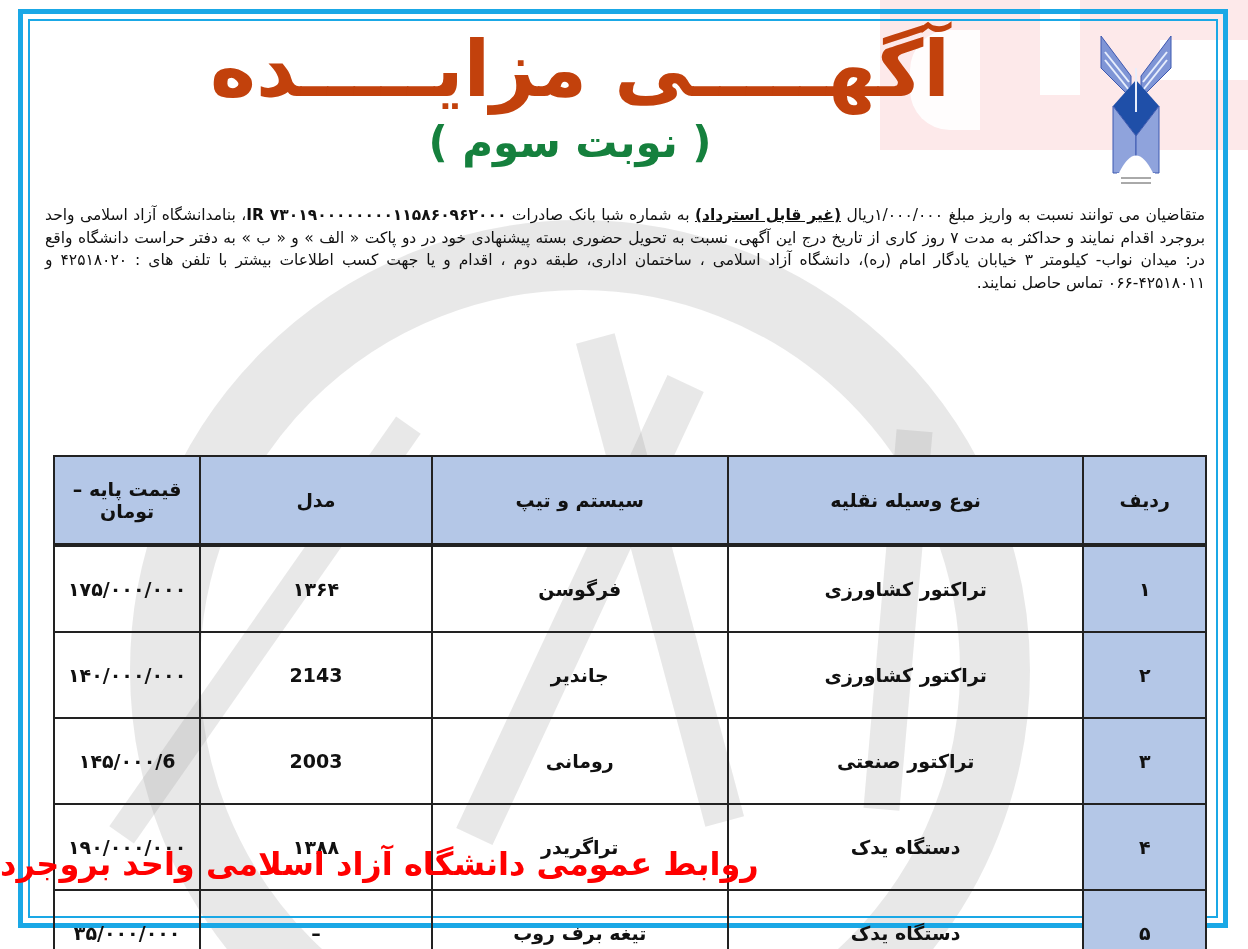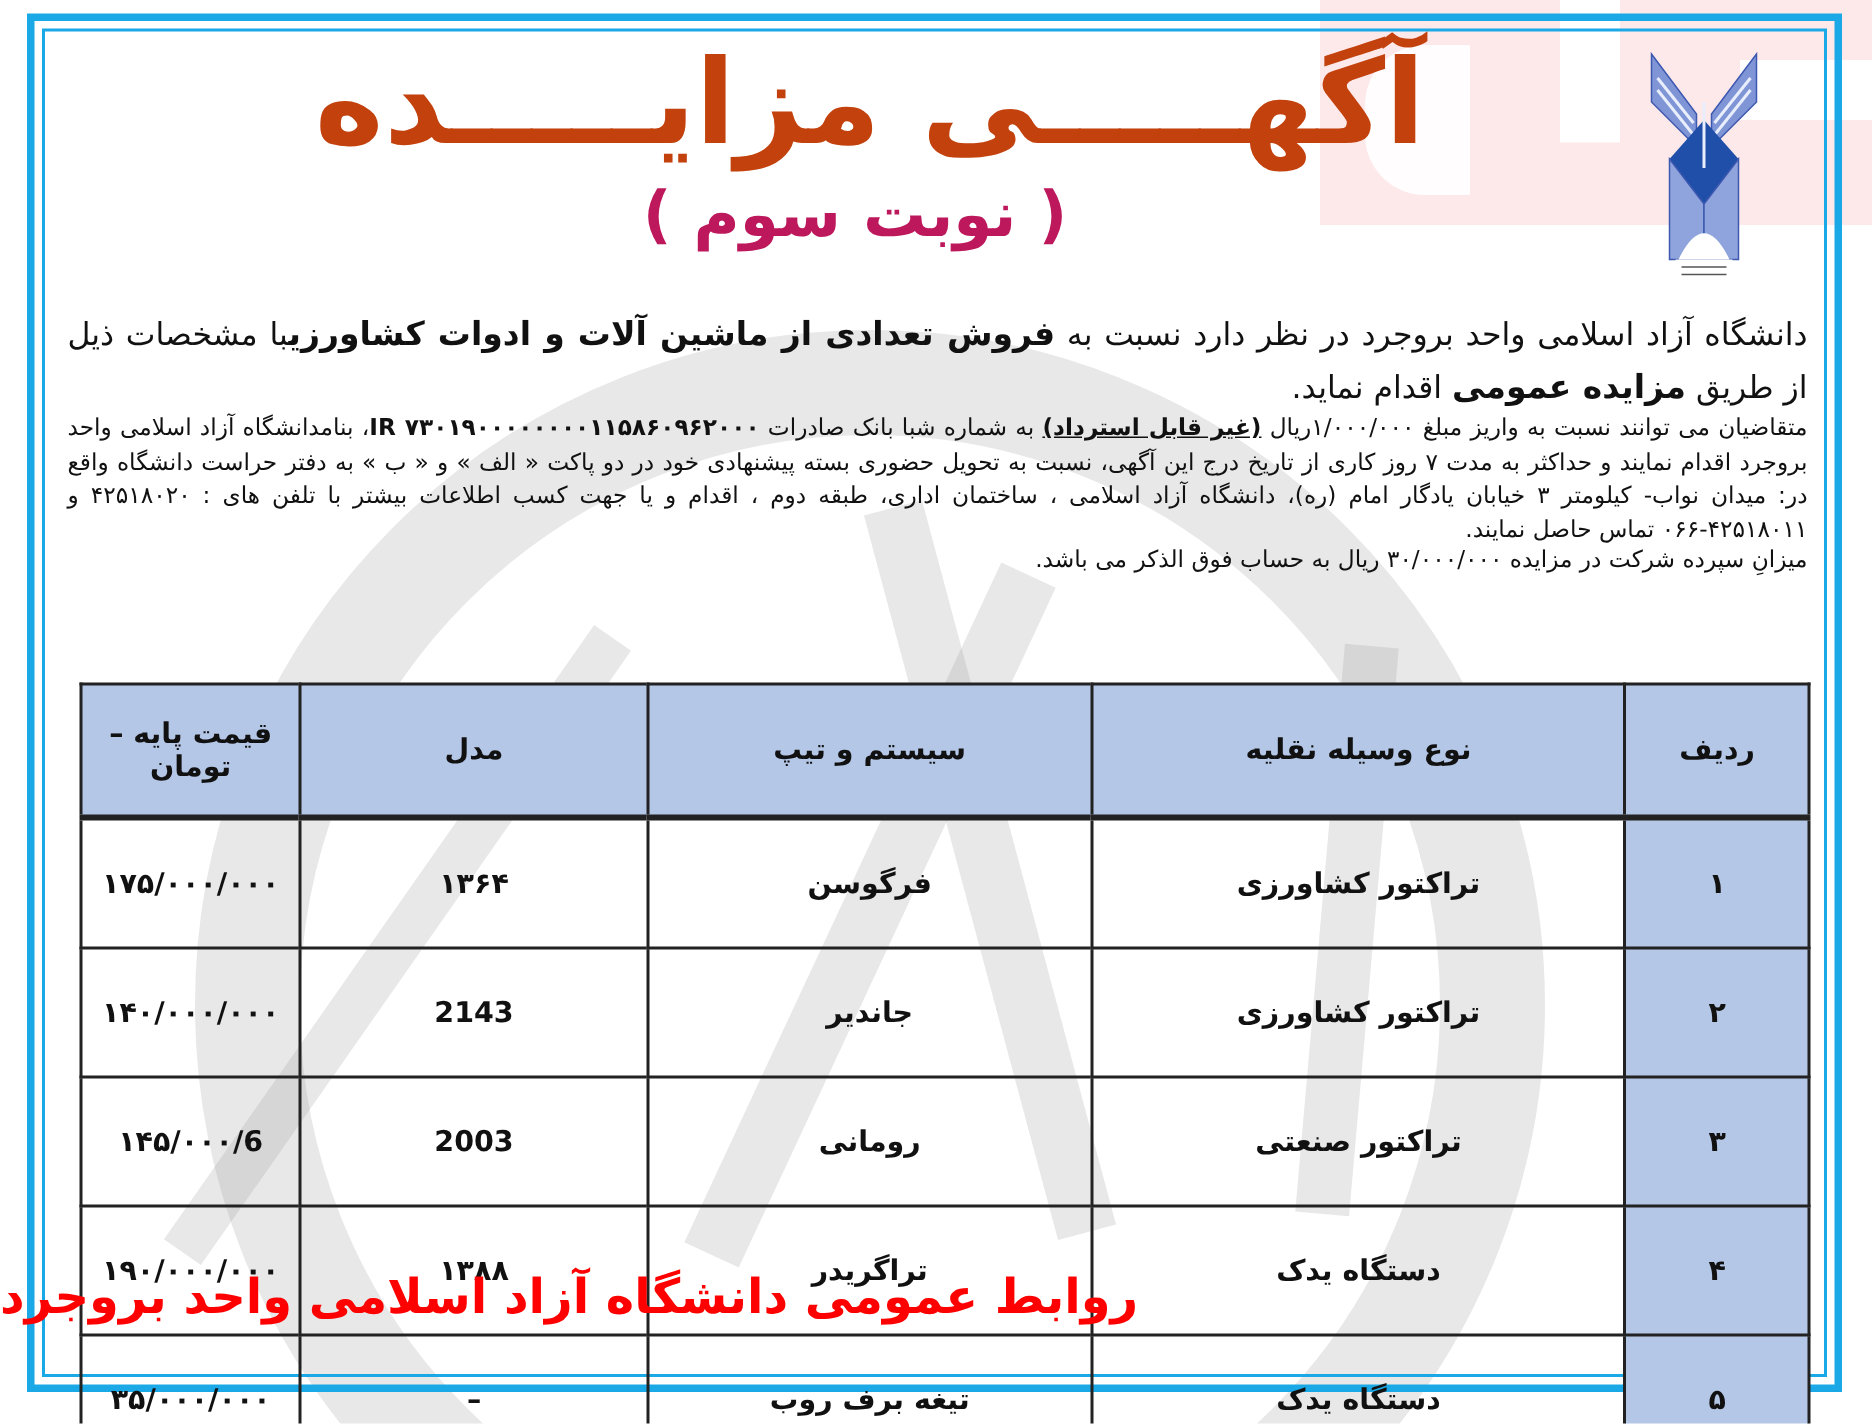--- a/index.html
+++ b/index.html
@@ -20,21 +20,21 @@
   .frame-outer { position: absolute; left: 18px; top: 9px; width: 1210px; height: 919px;
     border: 5px solid #1aa8e6; box-sizing: border-box; }
   .frame-inner { position: absolute; left: 28px; top: 19px; width: 1190px; height: 899px;
     border: 2px solid #1aa8e6; box-sizing: border-box; }
 
   .logo { position: absolute; left: 1097px; top: 28px; width: 78px; height: 165px; }
 
   .title { position: absolute; left: 200px; top: 30px; width: 760px; text-align: center;
     font-size: 78px; font-weight: bold; color: #c2410c; line-height: 1; direction: rtl; letter-spacing: 2px; }
   .subtitle { position: absolute; left: 320px; top: 120px; width: 500px; text-align: center;
-    font-size: 42px; font-weight: bold; color: #be185d; direction: rtl; line-height: 1.1; }
+    font-size: 42px; font-weight: bold; color: #15803d; direction: rtl; line-height: 1.1; }
 
   .body-text { position: absolute; left: 45px; top: 206px; width: 1160px; direction: rtl; text-align: justify; }
   .intro { font-size: 21px; line-height: 34px; font-family: "DejaVu Sans", sans-serif; }
   .intro b { font-weight: bold; font-size: 22px; }
   .details { font-size: 15.5px; line-height: 22.5px; margin-top: -2px; }
   .details b.u { text-decoration: underline; margin-top: 32px; }
 
   table.items { position: absolute; left: 53px; top: 455px; width: 1154px; border-collapse: collapse;
     direction: rtl; font-size: 19px; font-weight: bold; }
   table.items th, table.items td { border: 2px solid #222; text-align: center; height: 58px; padding: 13px; }
@@ -77,27 +77,23 @@
   <path d="M22,145 Q39,110 56,145 Z" fill="#ffffff"></path>
   <rect x="20" y="145" width="38" height="16" fill="#ffffff"></rect>
   <line x1="24" y1="150" x2="54" y2="150" stroke="#555" stroke-width="1"></line>
   <line x1="24" y1="155" x2="54" y2="155" stroke="#555" stroke-width="1"></line>
 </svg>
 
 <div class="title">آگهـــــی مزایـــــده</div>
 <div class="subtitle">( نوبت سوم )</div>
 
 <div class="body-text">
-  <div class="intro">
-    <span>دانشگاه آزاد اسلامی واحد بروجرد در نظر دارد نسبت به </span><b>فروش تعدادی از ماشین آلات و ادوات کشاورزی</b><span>با مشخصات ذیل از طریق </span><b>مزایده عمومی</b><span> اقدام نماید.</span>
-  </div>
   <div class="details">
     <span>متقاضیان می توانند نسبت به واریز مبلغ ۱/۰۰۰/۰۰۰ریال </span><b class="u">(غیر قابل استرداد)</b><span> به شماره شبا بانک صادرات </span><b>IR ۷۳۰۱۹۰۰۰۰۰۰۰۰۱۱۵۸۶۰۹۶۲۰۰۰</b><span>، بنامدانشگاه آزاد اسلامی واحد بروجرد اقدام نمایند و حداکثر به مدت ۷ روز کاری از تاریخ درج این آگهی، نسبت به تحویل حضوری بسته پیشنهادی خود در دو پاکت « الف » و « ب » به دفتر حراست دانشگاه واقع در: میدان نواب- کیلومتر ۳ خیابان یادگار امام (ره)، دانشگاه آزاد اسلامی ، ساختمان اداری، طبقه دوم ، اقدام و یا جهت کسب اطلاعات بیشتر با تلفن های : ۴۲۵۱۸۰۲۰ و ۴۲۵۱۸۰۱۱-۰۶۶ تماس حاصل نمایند.</span>
   </div>
-  <div class="details">میزانِ سپرده شرکت در مزایده ۳۰/۰۰۰/۰۰۰ ریال به حساب فوق الذکر می باشد.</div>
 </div>
 
 <table class="items">
   <tbody>
       <tr>
     <th style="width:95px">ردیف</th>
     <th style="width:330px">نوع وسیله نقلیه</th>
     <th style="width:270px">سیستم و تیپ</th>
     <th style="width:205px">مدل</th>
     <th>قیمت پایه – تومان</th>

